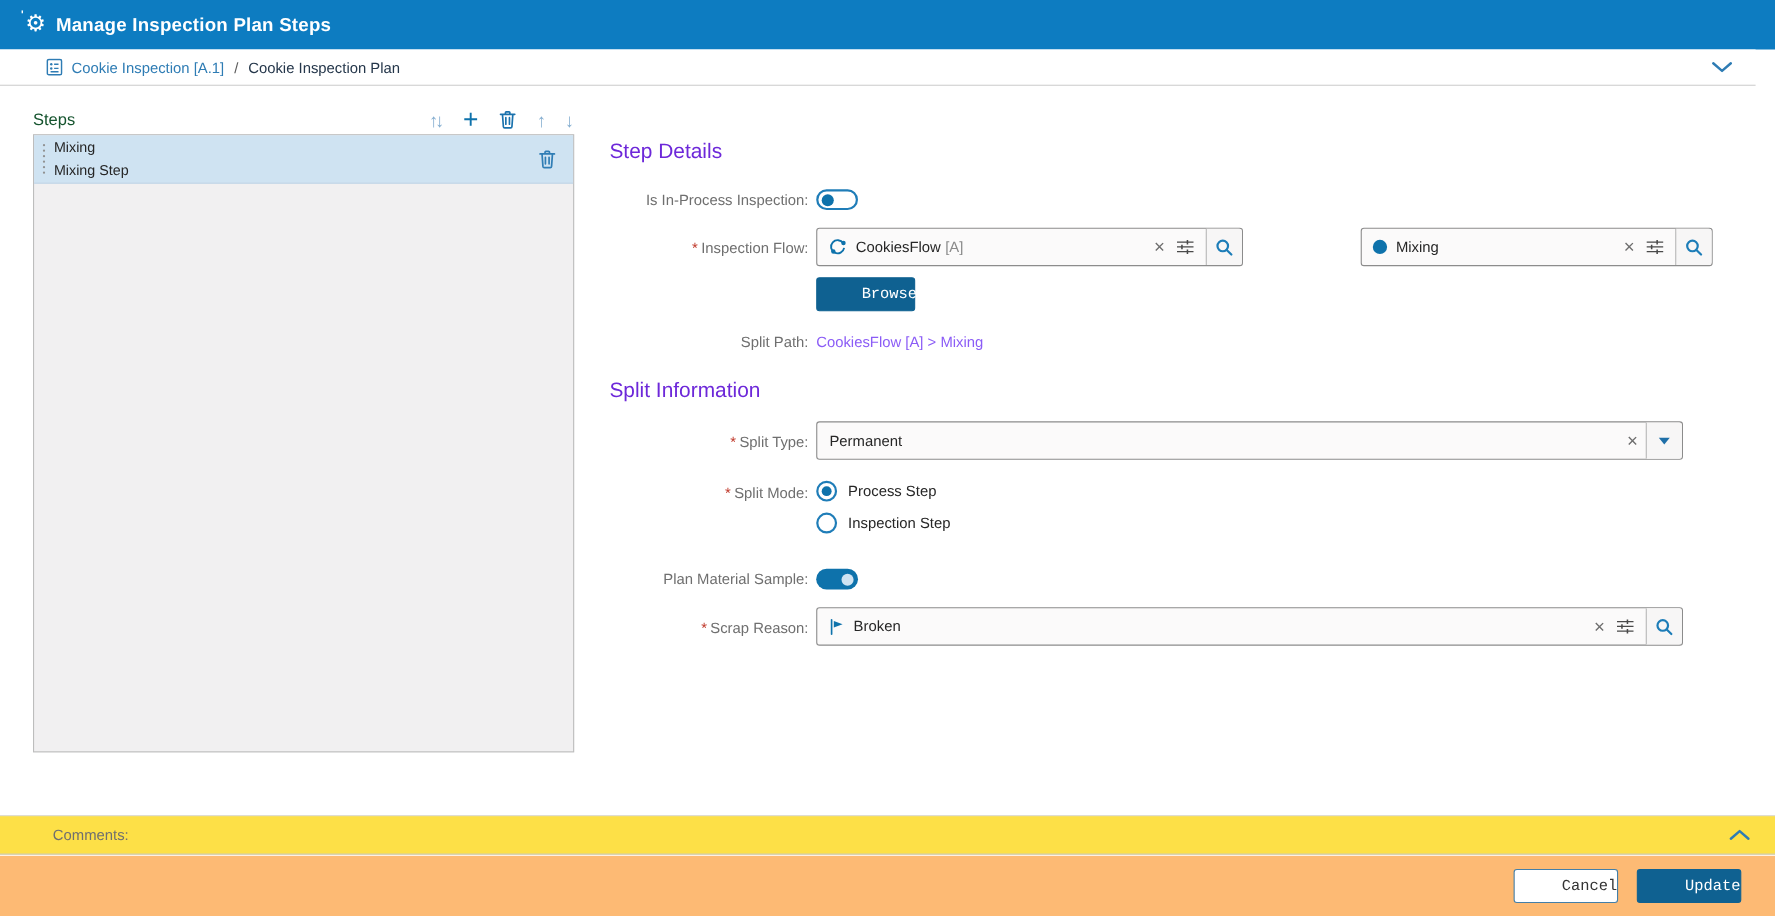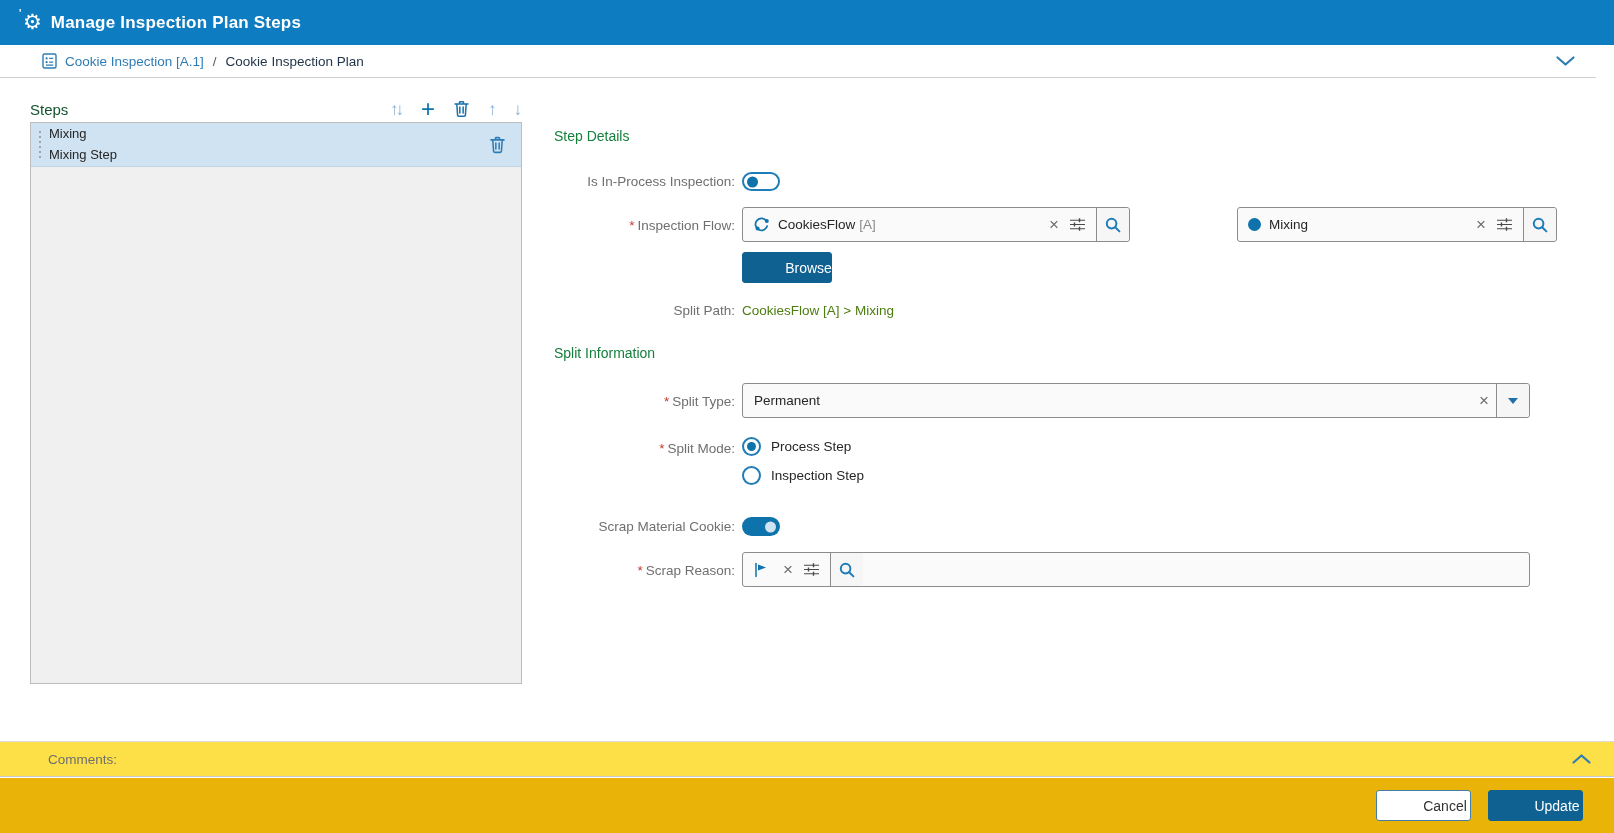--- a/index.html
+++ b/index.html
@@ -33,24 +33,24 @@
   .steps-panel { position:absolute; left:30px; top:122px; width:492px; height:562px; background:#f1f0f1; border:1px solid #bdbdbd; }
   .step-item { height:44px; background:#cfe3f2; border-bottom:1px solid #c2d5e5; display:flex; align-items:center; position:relative; cursor:pointer; }
   .drag-dots { width:18px; display:flex; flex-direction:column; align-items:center; gap:2.5px; }
   .drag-dots i { width:2.5px; height:2.5px; border-radius:50%; background:#8f8f8f; }
   .step-text { display:flex; flex-direction:column; justify-content:center; line-height:1.55; }
   .step-text .l1, .step-text .l2 { font-size:13px; color:#262626; }
   .step-trash { position:absolute; right:14px; top:50%; transform:translateY(-50%); cursor:pointer; display:flex; }
 
   
   .form { position:absolute; left:545px; top:122px; width:1015px; height:562px; }
-  .sec-h { position:absolute; left:9px; font-size:14px; color:#15803d; }
+  .sec-h { position:absolute; left:9px; font-size:19px; color:#6d28d9; }
   .row-label { position:absolute; left:0; width:190px; text-align:right; font-size:13.5px; color:#6f6f6f; }
   .req { color:#c0392b; margin-right:3px; }
-  .value-text { font-size:13.5px; color:#4d7c0f; }
+  .value-text { font-size:13.5px; color:#8b5cf6; }
 
   
   .toggle { position:absolute; width:38px; height:19px; border-radius:10px; cursor:pointer; }
   .toggle .knob { position:absolute; width:11px; height:11px; border-radius:50%; top:50%; transform:translateY(-50%); }
   .toggle:not(.on) { background:#fff; border:2px solid #1f7db8; }
   .toggle:not(.on) .knob { left:3px; background:#0e72ab; }
   .toggle.on { background:#0e72ab; }
   .toggle.on .knob { right:4px; background:#cfe3f2; }
 
   
@@ -58,36 +58,36 @@
   .field .lead-icon { display:flex; margin-right:8px; }
   .field .f-text { flex:1; font-size:13.5px; color:#262626; white-space:nowrap; overflow:hidden; }
   .field .rev { color:#8a8a8a; margin-left:4px; }
   .field .f-clear { color:#6e6e6e; font-size:17px; padding:0 7px; cursor:pointer; line-height:1; }
   .field .f-sliders { display:flex; padding:0 9px 0 2px; cursor:pointer; }
   .field .f-btn { width:33px; align-self:stretch; border-left:1px solid #8c8c8c; display:flex; align-items:center; justify-content:center; cursor:pointer; border-radius:0 3px 3px 0; background:#f7f6f6; }
   .caret { width:0; height:0; border-left:5.5px solid transparent; border-right:5.5px solid transparent; border-top:6px solid #1f6fa8; }
   .dot-icon { width:13px; height:13px; border-radius:50%; background:#0e72ab; }
 
   
-  .btn { border-radius:3px; font-size:14px; display:flex; align-items:center; justify-content:center; cursor:pointer; font-family:Liberation Sans, sans-serif;padding-left:43px; }
+  .btn { border-radius:3px; font-size:14px; display:flex; align-items:center; justify-content:center; cursor:pointer; font-family:Liberation Mono, monospace;padding-left:43px; }
   .btn-primary { background:#0f6191; color:#fff; border:1px solid #0f6191; }
   .btn-outline { background:#fff; color:#333; border:1px solid #447fa8; }
   .browse-btn { position:absolute; width:90px; height:31px; }
 
   
   .radio-option { position:absolute; display:flex; align-items:center; gap:10px; cursor:pointer; }
   .radio { width:19px; height:19px; border:2px solid #1f7db8; border-radius:50%; background:#fff; position:relative; flex:none; }
   .radio.checked::after { content:""; position:absolute; inset:3px; background:#0e72ab; border-radius:50%; }
   .radio-option span.lbl { font-size:13.5px; color:#262626; }
 
   
   .comments { position:absolute; left:0; top:741px; width:1614px; height:36px; background:#fde047; border-top:1px solid #dcdcdc; border-bottom:1px solid #c9c9c9; display:flex; align-items:center; padding:0 22px 0 48px; }
   .comments .lbl { font-size:13.5px; color:#6f6f6f; }
   .comments .collapse { margin-left:auto; display:flex; cursor:pointer; }
-  .footer { position:absolute; left:0; top:778px; width:1614px; height:55px; background:#eab308; display:flex; align-items:center; justify-content:flex-end; gap:17px; padding-right:31px; }
+  .footer { position:absolute; left:0; top:778px; width:1614px; height:55px; background:#fdba74; display:flex; align-items:center; justify-content:flex-end; gap:17px; padding-right:31px; }
   .footer .btn { width:95px; height:31px; }
 </style>
 </head>
 <body>
 
 <div class="titlebar">
   <span class="gear"><span>⚙</span><span class="spark">'</span></span>
   <h1>Manage Inspection Plan Steps</h1>
 </div>
 
@@ -221,33 +221,34 @@
   <div class="row-label" style="top:319px;"><span class="req">*</span><span>Split Mode:</span></div>
   <div class="radio-option" style="left:197px; top:315px;">
     <span class="radio checked"></span>
     <span class="lbl">Process Step</span>
   </div>
   <div class="radio-option" style="left:197px; top:344px;">
     <span class="radio"></span>
     <span class="lbl">Inspection Step</span>
   </div>
 
-  <div class="row-label" style="top:397px;"><span>Scrap Material Cookie:</span></div>
+  <div class="row-label" style="top:397px;"><span>Plan Material Sample:</span></div>
   <div class="toggle on" style="left:197px; top:395px;">
       <span class="knob"></span>
     </div>
 
   <div class="row-label" style="top:441px;"><span class="req">*</span><span>Scrap Reason:</span></div>
   <div class="field" style="left:197px; top:430px; width:788px;">
     <span class="lead-icon">
       <svg width="15" height="16" viewBox="0 0 15 16">
           <path d="M3 1.5v13" stroke="#0e72ab" stroke-width="1.5" stroke-linecap="round"></path>
           <path d="M5 2.5l8 3-8 3z" fill="#0e72ab"></path>
         </svg>
     </span>
+    <span class="f-text">Broken</span>
     <span class="f-clear">×</span>
     <span class="f-sliders">
       <svg width="19" height="17" viewBox="0 0 19 17">
           <path d="M2 4.2h15M2 8.5h15M2 12.8h15" stroke="#4a4a4a" stroke-width="1.1"></path>
           <path d="M11.5 2.2v4M6.5 6.5v4M11.5 10.8v4" stroke="#4a4a4a" stroke-width="1.4"></path>
         </svg>
     </span>
     <span class="f-btn">
       <svg width="18" height="18" viewBox="0 0 18 18">
           <circle cx="7.6" cy="7.6" r="4.8" fill="none" stroke="#1d7db8" stroke-width="2"></circle>

